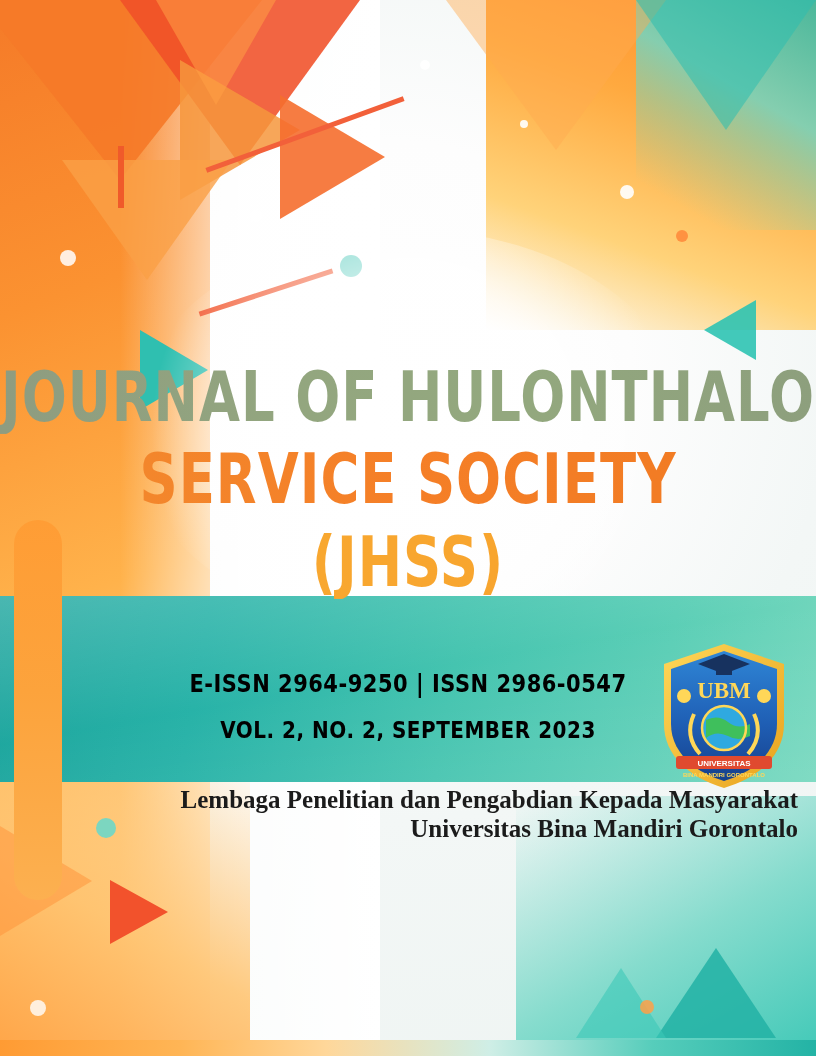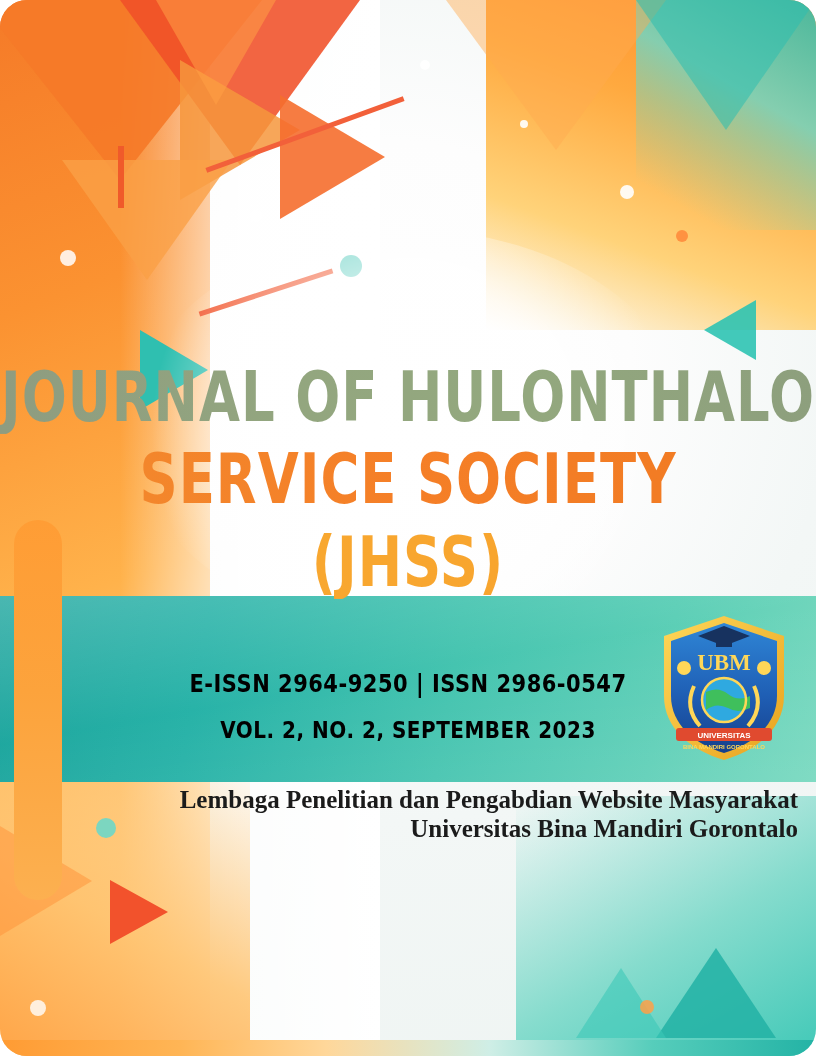--- a/index.html
+++ b/index.html
@@ -7,21 +7,20 @@
     padding: 0;
     background: #ffffff;
   }
   #cover {
     position: relative;
     width: 816px;
     height: 1056px;
     overflow: hidden;
     font-family: "Liberation Sans", sans-serif;
     background: #ffffff;
-    border-radius: 27px;
   }
 
   
   .bg-base {
     position: absolute;
     inset: 0;
     background:
       radial-gradient(circle at 48% 36%, #ffffff 0%, #fdfdfd 30%, #f3f7f6 55%, #eef4f2 100%);
   }
   .bg-left-orange {
@@ -171,21 +170,21 @@
     height: 380px;
     border-radius: 24px;
     background: linear-gradient(180deg, #ff9d35 0%, #fca33c 45%, #fcb050 100%);
     z-index: 8;
   }
 
   
   .logo {
     position: absolute;
     right: 22px;
-    top: 612px;
+    top: 640px;
     width: 140px;
     height: 152px;
     z-index: 9;
   }
 
   
   .pub-block {
     position: absolute;
     right: 18px;
     top: 786px;
@@ -307,18 +306,18 @@
       <path d="M40 74 q-10 22 6 40" stroke="#ffd758" stroke-width="4" fill="none"></path>
       <path d="M100 74 q10 22 -6 40" stroke="#ffd758" stroke-width="4" fill="none"></path>
 
       <rect x="22" y="116" width="96" height="13" rx="3" fill="#e04a2f"></rect>
       <text x="70" y="125.5" text-anchor="middle" font-family="Liberation Sans, sans-serif" font-weight="bold" font-size="8" fill="#ffffff">UNIVERSITAS</text>
       <text x="70" y="137" text-anchor="middle" font-family="Liberation Sans, sans-serif" font-weight="bold" font-size="6" fill="#ffd758">BINA MANDIRI GORONTALO</text>
     </svg>
   </div>
 
   <div class="pub-block">
-    <span class="ln">Lembaga Penelitian dan Pengabdian Website Masyarakat</span>
+    <span class="ln">Lembaga Penelitian dan Pengabdian Kepada Masyarakat</span>
     <span class="ln">Universitas Bina Mandiri Gorontalo</span>
   </div>
 
   <div class="bottom-strip"></div>
 </div>
 
 </body></html>

